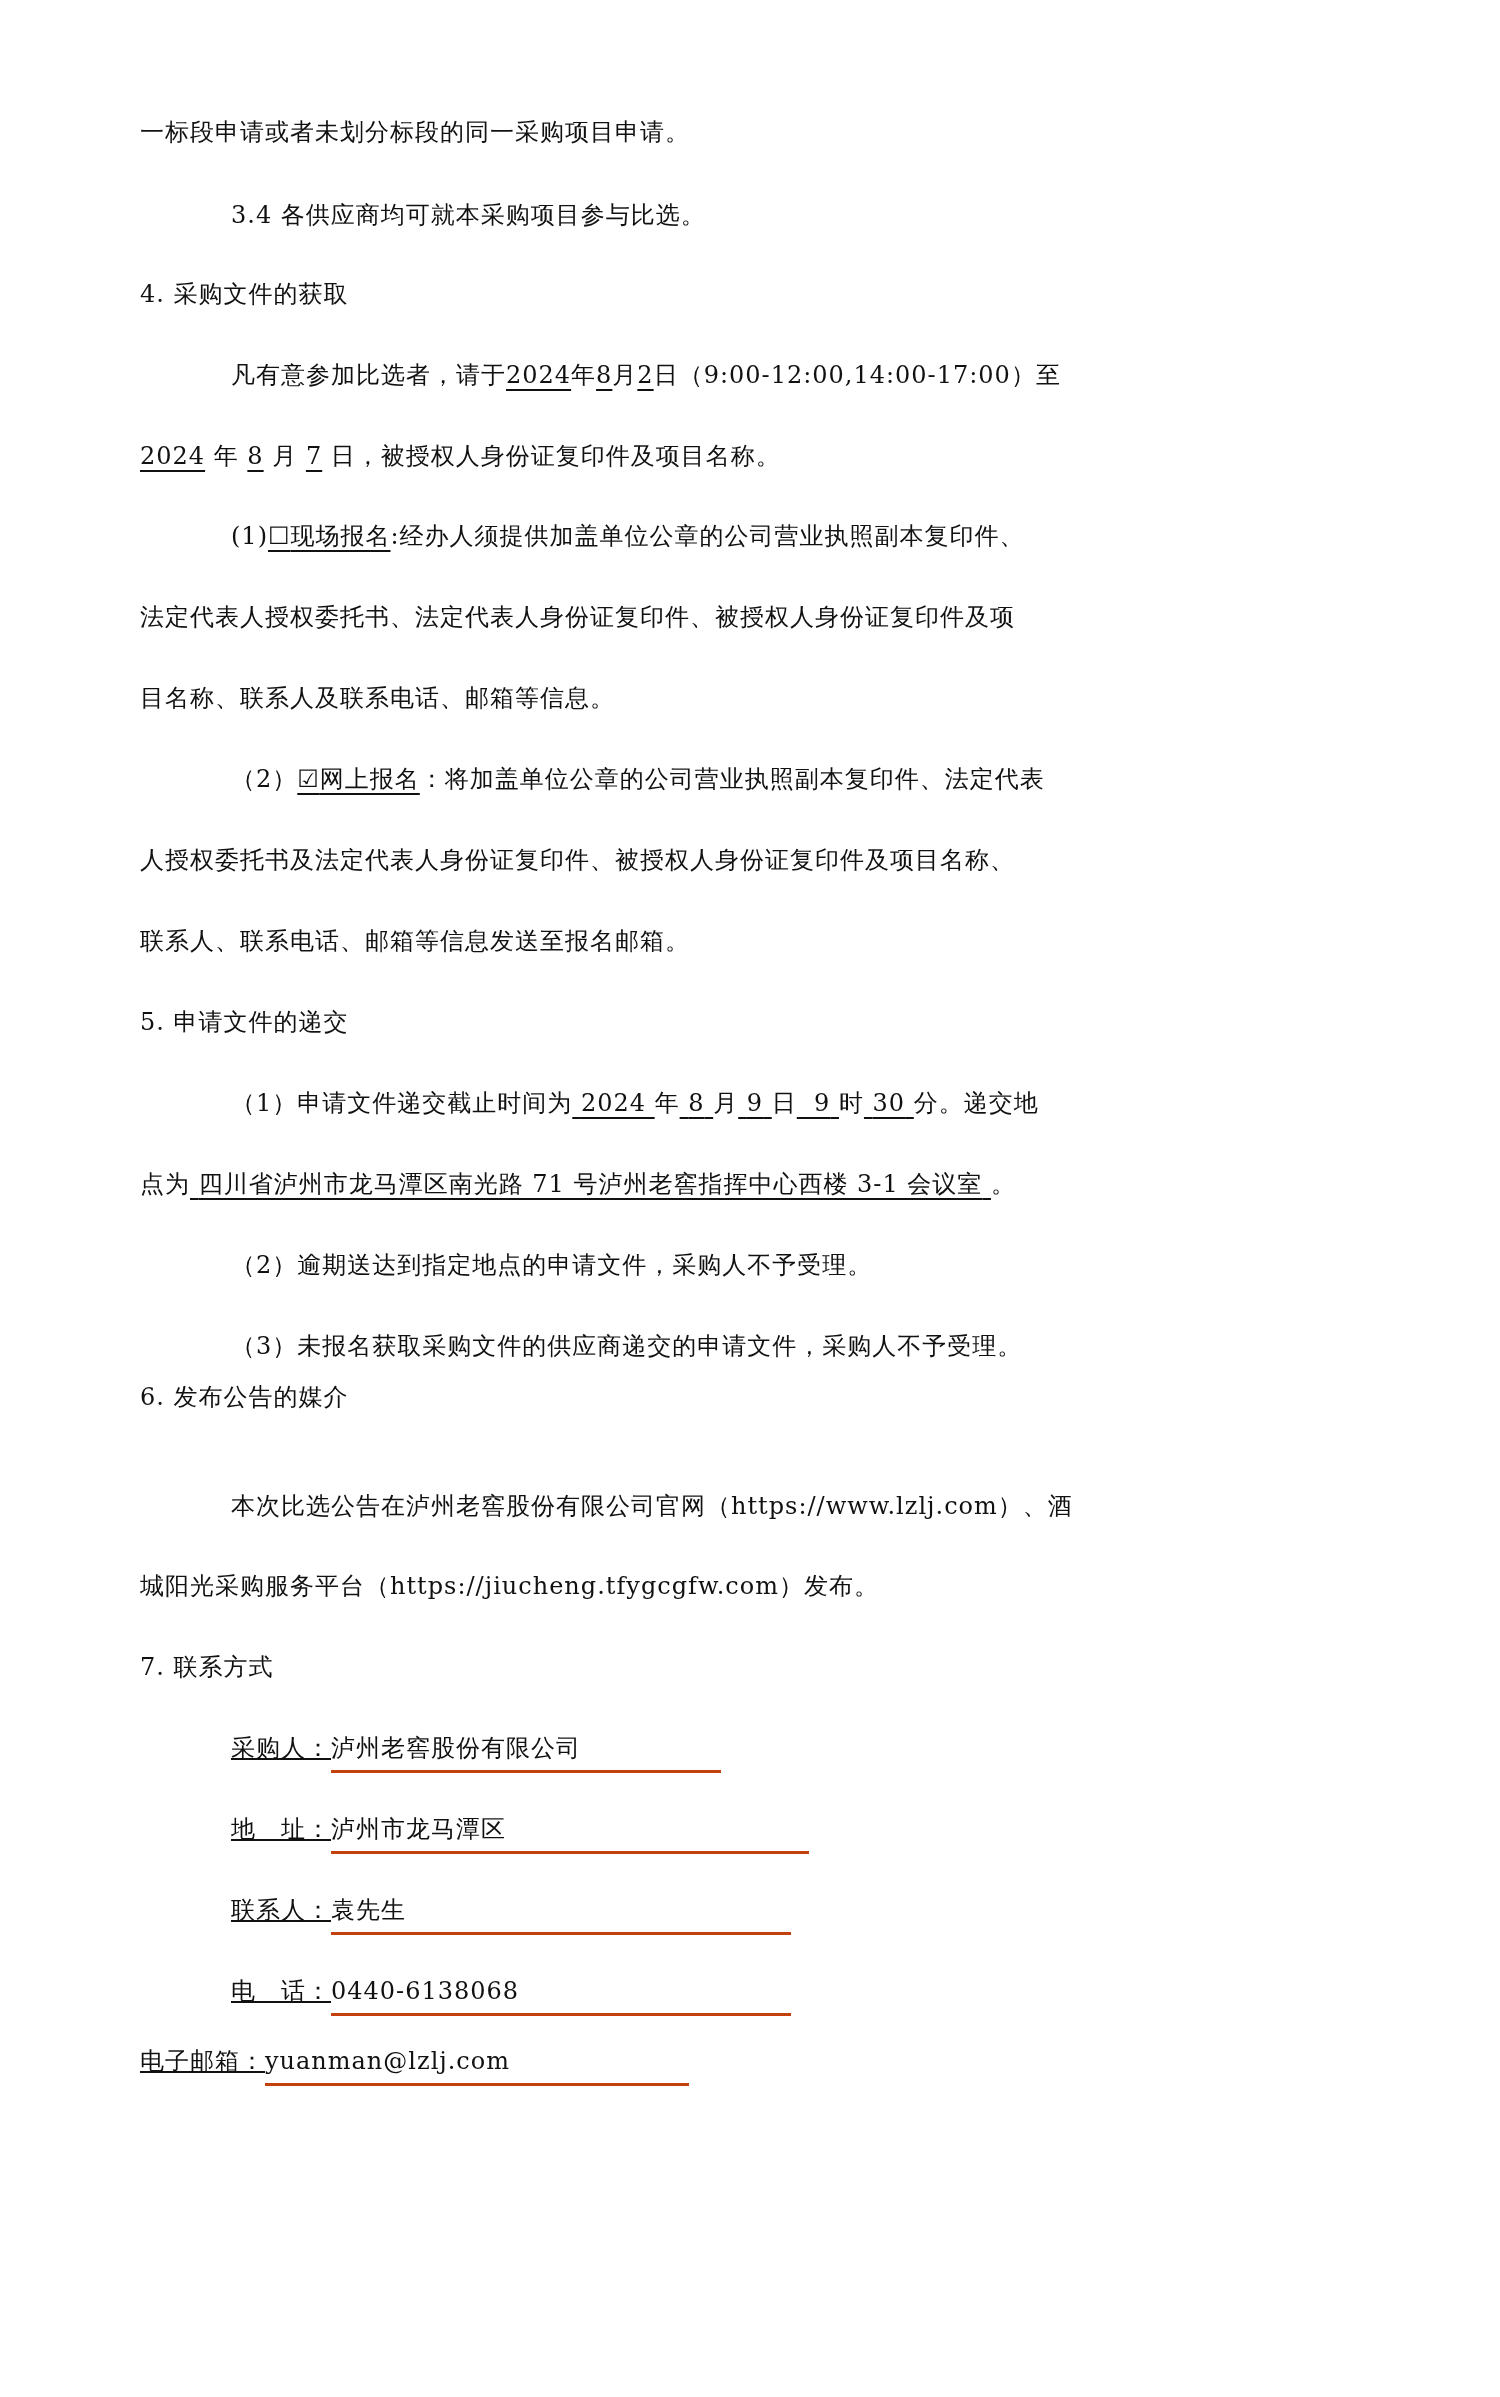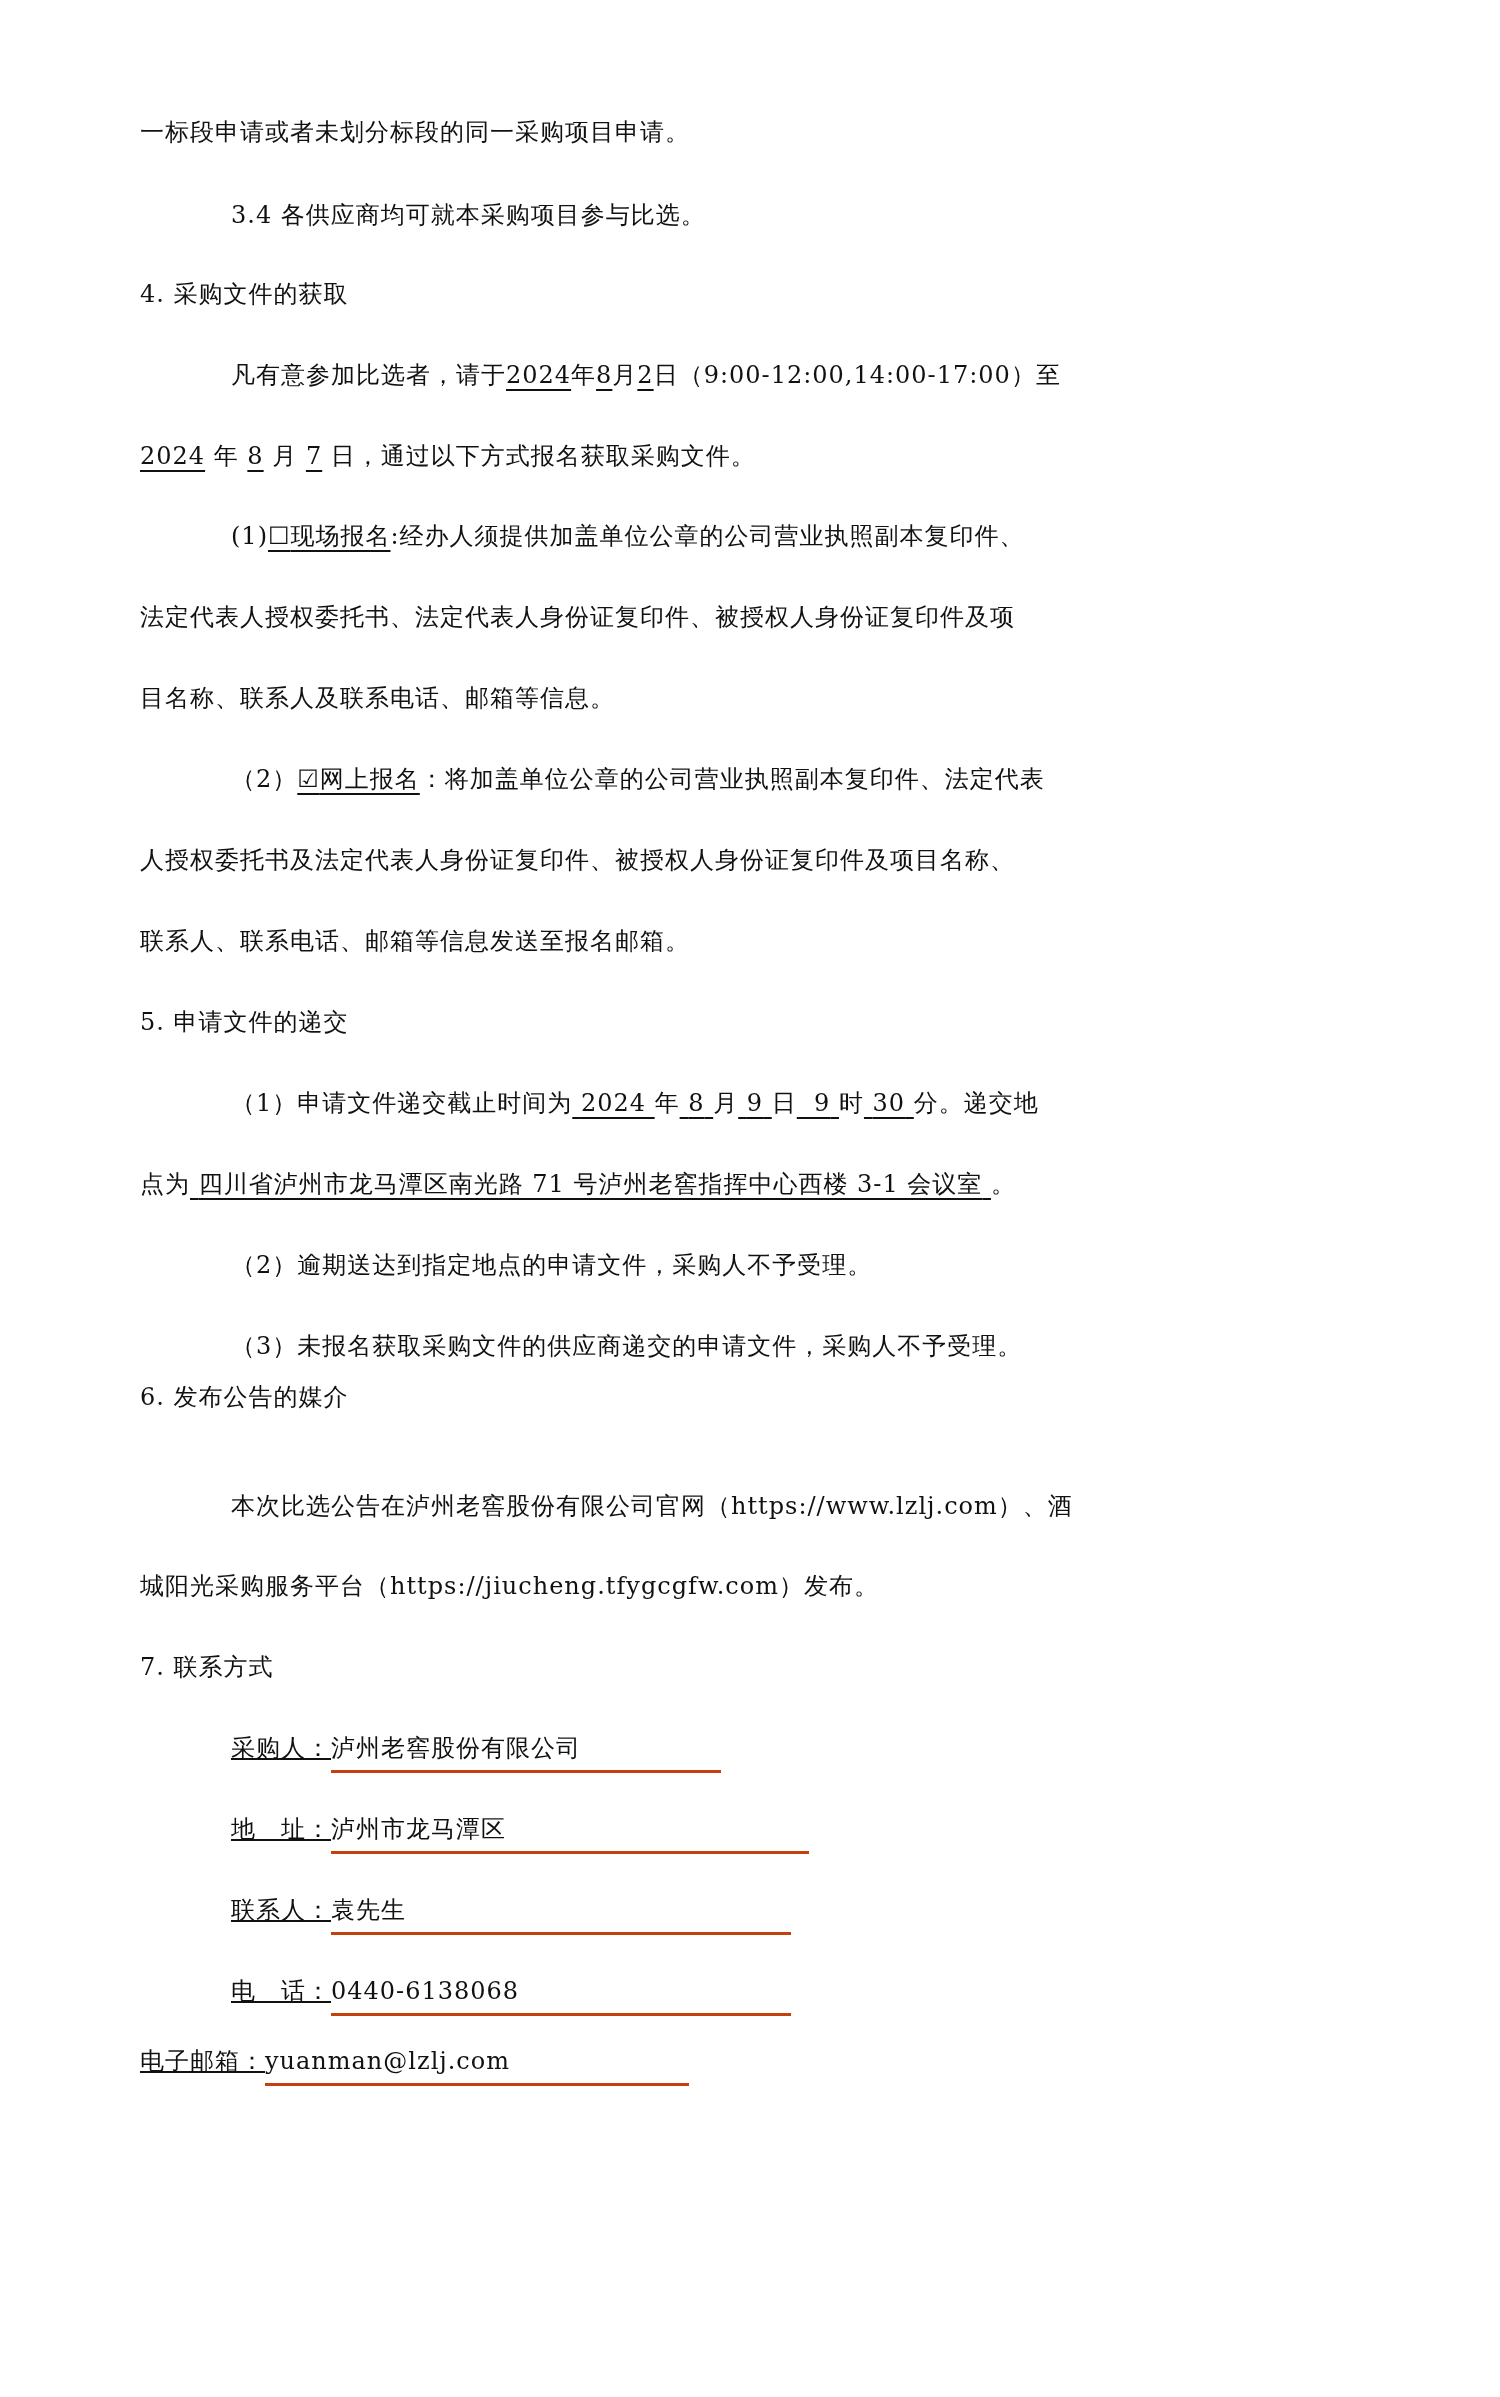--- a/index.html
+++ b/index.html
@@ -22,21 +22,21 @@
 
   <div class="line indent" style="top:193px">3.4 各供应商均可就本采购项目参与比选。</div>
 
   <div class="line heading" style="top:272px">4. 采购文件的获取</div>
 
   <div class="line indent" style="top:353px">
     <span>凡有意参加比选者，请于</span><span class="u">2024</span><span>年</span><span class="u">8</span><span>月</span><span class="u">2</span><span>日（9:00-12:00,14:00-17:00）至</span>
   </div>
 
   <div class="line" style="top:434px">
-    <span class="u">2024</span> <span>年</span> <span class="u">8</span> <span>月</span> <span class="u">7</span> <span>日，通过以下方式报名获取采购文件。</span>
+    <span class="u">2024</span> <span>年</span> <span class="u">8</span> <span>月</span> <span class="u">7</span> <span>日，被授权人身份证复印件及项目名称。</span>
   </div>
 
   <div class="line indent" style="top:514px">
     <span>(1)</span><span class="u"><span>☐</span><span>现场报名</span></span><span>:经办人须提供加盖单位公章的公司营业执照副本复印件、</span>
   </div>
   <div class="line" style="top:595px">法定代表人授权委托书、法定代表人身份证复印件、被授权人身份证复印件及项</div>
   <div class="line" style="top:676px">目名称、联系人及联系电话、邮箱等信息。</div>
 
   <div class="line indent" style="top:757px">
     <span>（2）</span><span class="u"><span>☑</span><span>网上报名</span></span><span>：将加盖单位公章的公司营业执照副本复印件、法定代表</span>

